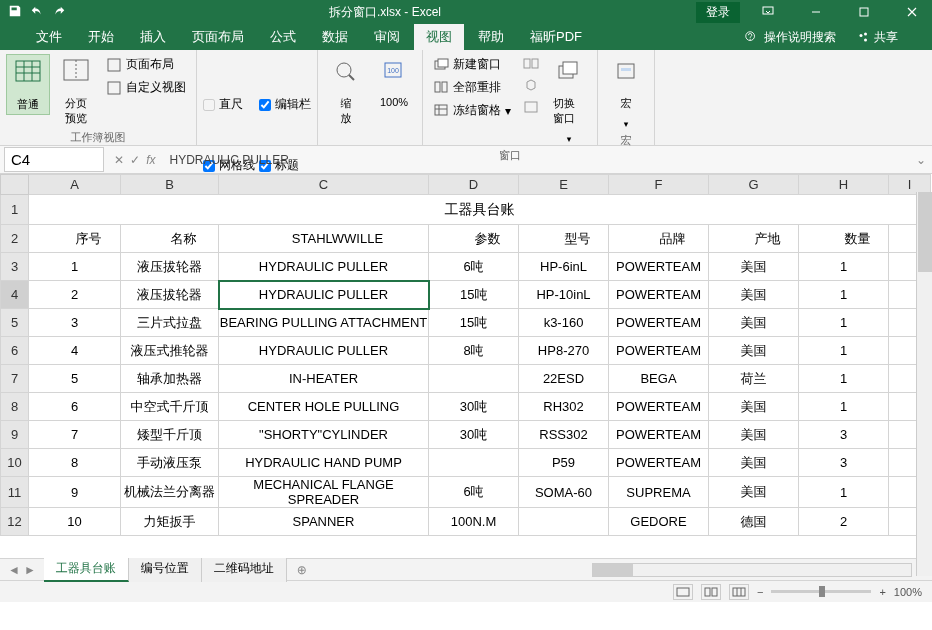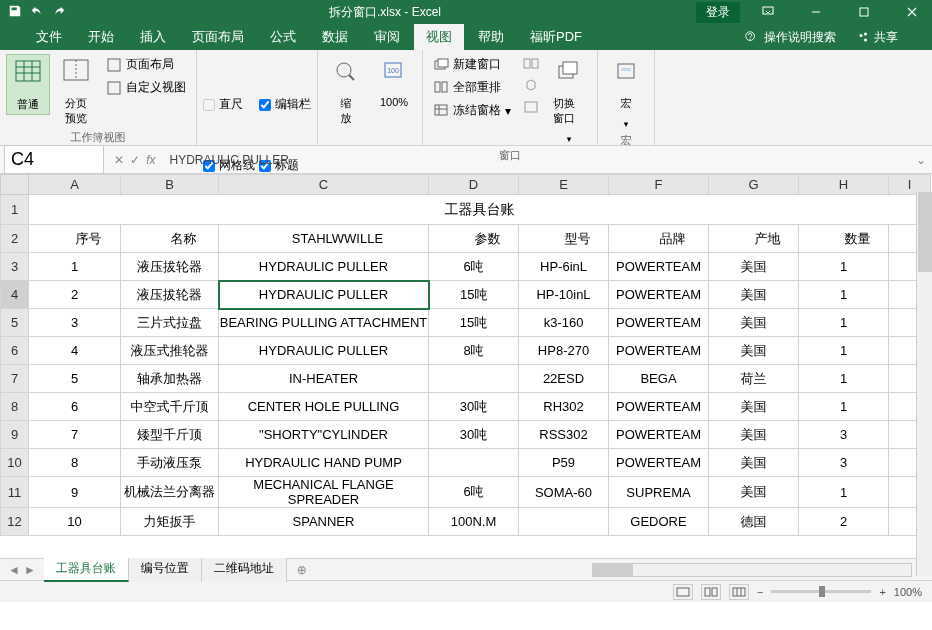--- a/index.html
+++ b/index.html
@@ -30,21 +30,21 @@
 .bigbtn { display: flex; flex-direction: column; align-items: center; gap: 8px; padding: 2px 6px; width: 44px; font-size: 11px; }
 .bigbtn .icon { width: 32px; height: 32px; display: flex; align-items: center; justify-content: center; }
 .bigbtn.active { background: #d0e7d0; border: 1px solid #9fc99f; }
 .smallbtn { display: flex; align-items: center; gap: 4px; padding: 2px 4px; font-size: 12px; white-space: nowrap; }
 .vstack { display: flex; flex-direction: column; gap: 2px; }
 .chk { display: flex; align-items: center; gap: 4px; font-size: 12px; margin-top: 42px; }
 .chk input { width: 12px; height: 12px; }
 
 
 .fbar { height: 28px; border-bottom: 1px solid #d4d4d4; display: flex; align-items: center; background: #f7f7f7; }
-.namebox { width: 100px; border: 1px solid #ccc; background: #fff; padding: 3px 6px; margin: 16px 4px; font-size: 18px; }
+.namebox { width: 100px; border: 1px solid #ccc; background: #fff; padding: 3px 6px; margin: 16px 4px; font-size: 15px; }
 .fbar .fxbtns { display: flex; gap: 6px; padding: 0 6px; color: #888; }
 .fbar .formula { flex: 1; padding: 3px 8px; font-size: 12px; color: #444; }
 
 
 .gridwrap { position: relative; height: 384px; overflow: hidden; background: #fff; }
 .grid { border-collapse: collapse; position: absolute; top: 0; left: 0; }
 .grid td, .grid th { border: 1px solid #d4d4d4; text-align: center; font-size: 13px; background: #fff; }
 .grid .corner { width: 28px; height: 20px; background: #e6e6e6; border: 1px solid #ccc; }
 .grid .colh { height: 20px; background: #e6e6e6; font-weight: normal; color: #333; }
 .grid .rowh { width: 28px; background: #e6e6e6; font-weight: normal; color: #333; }

